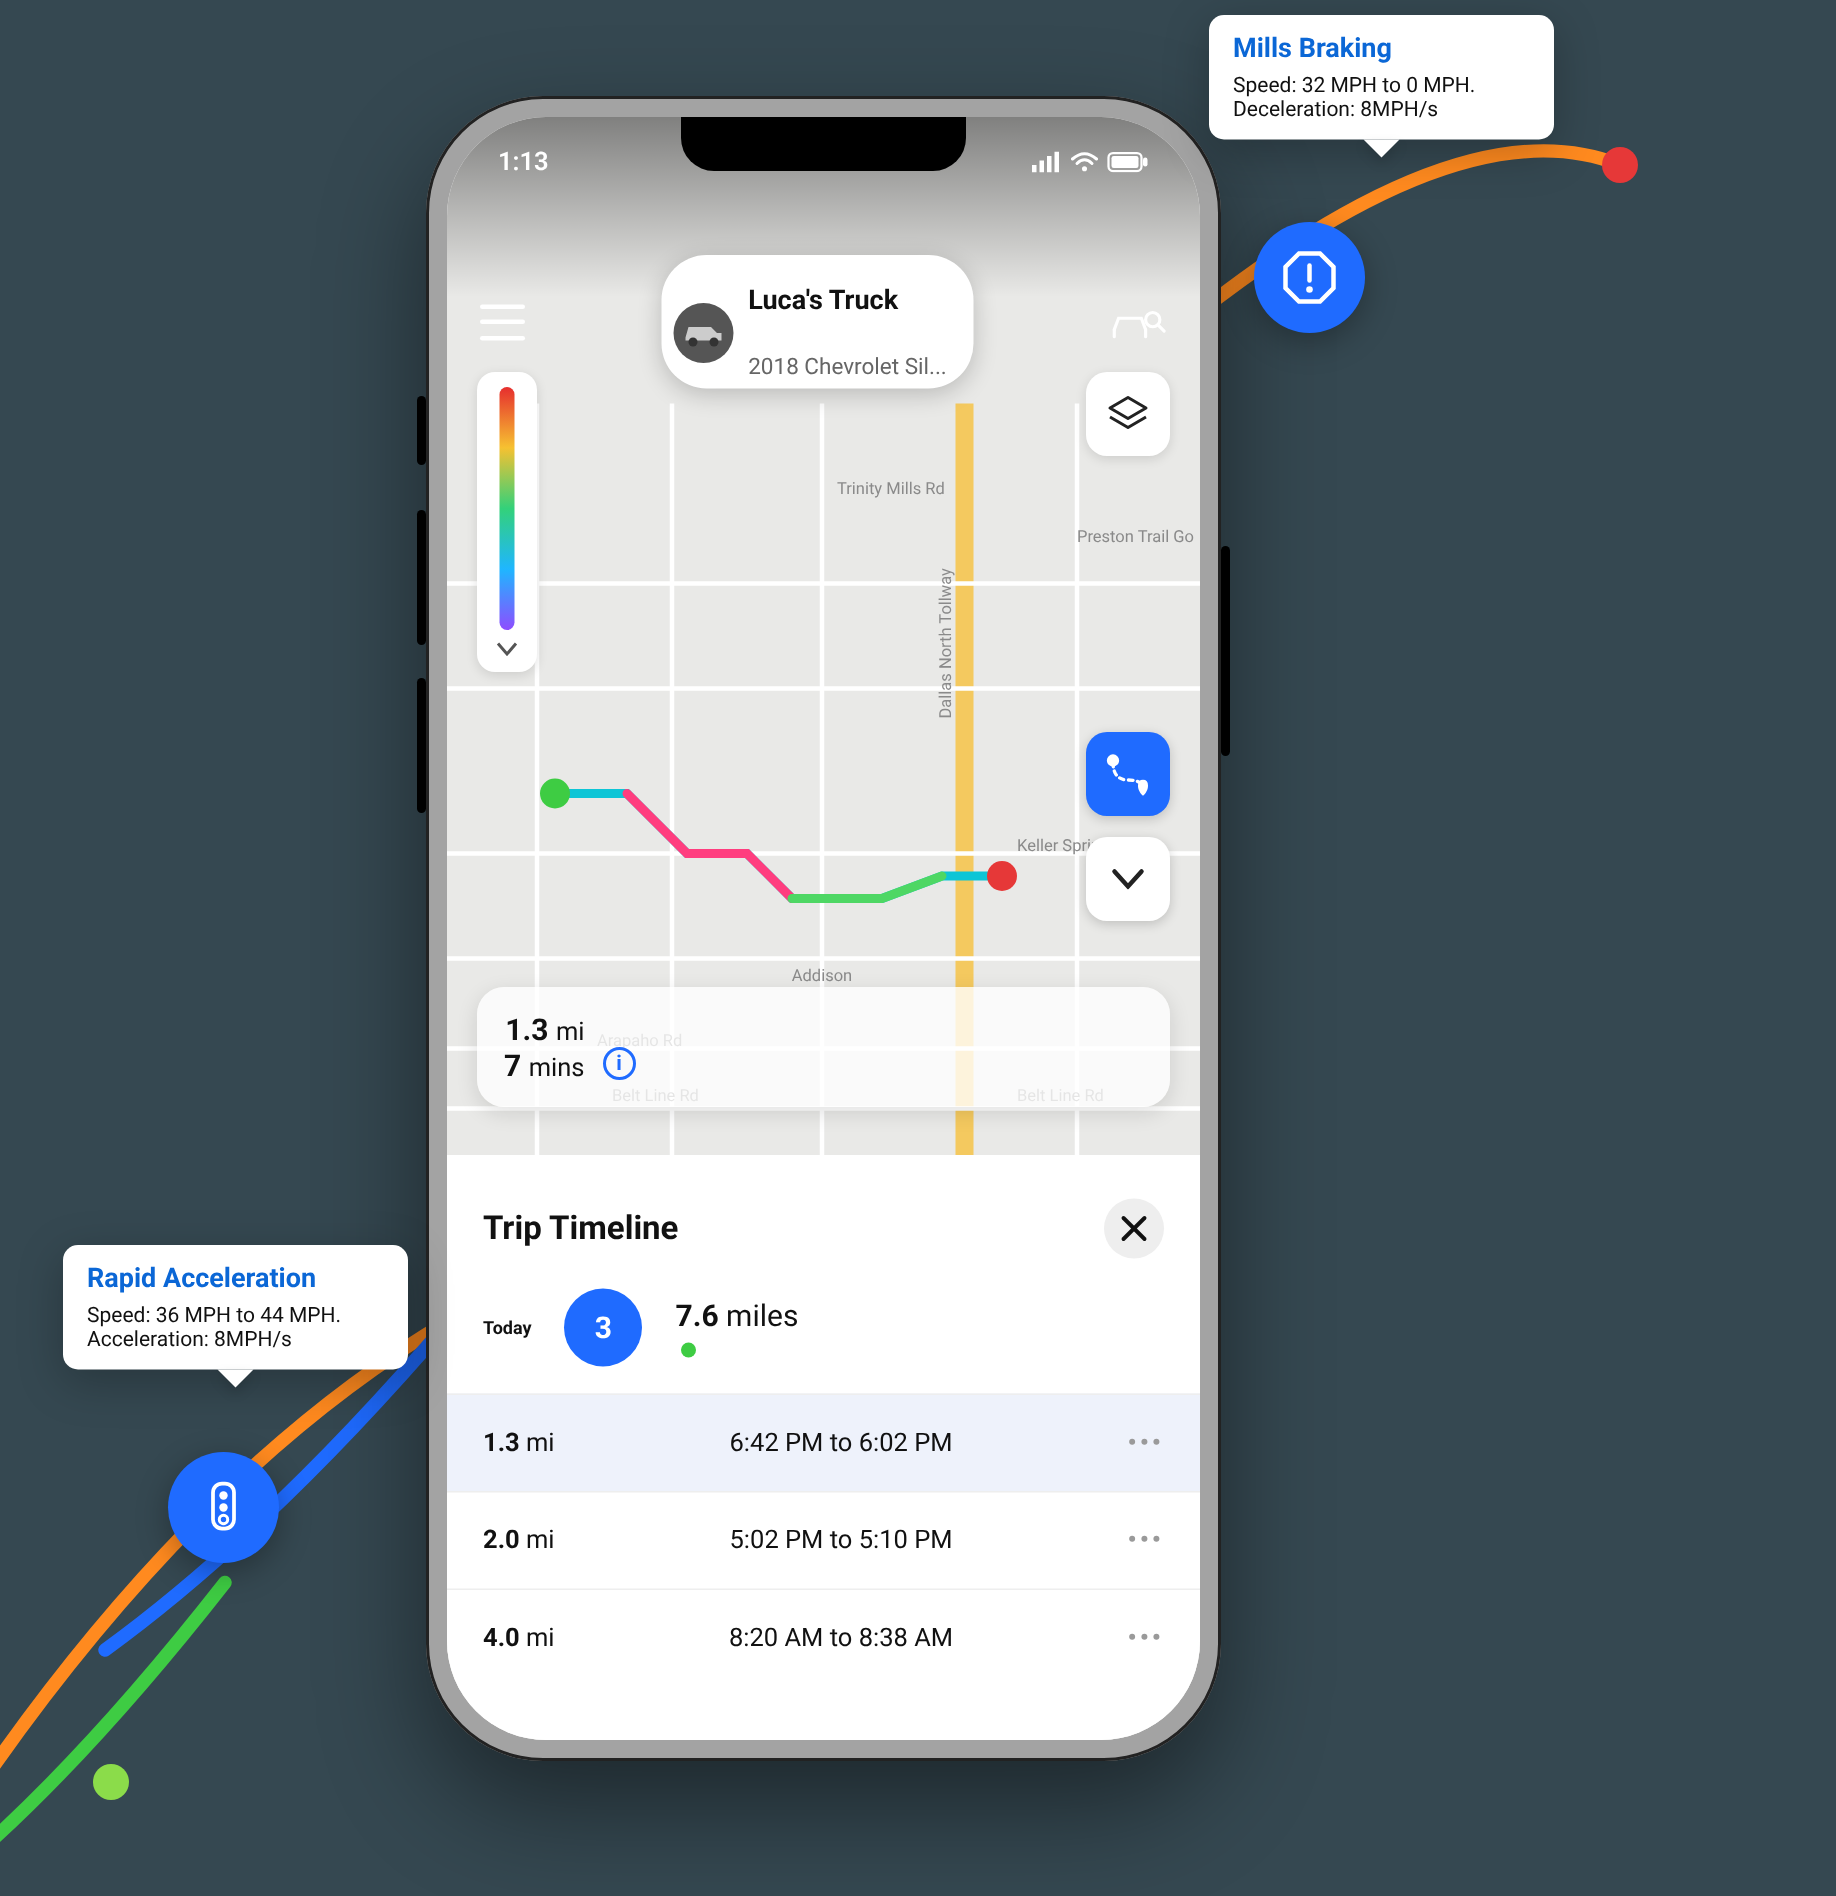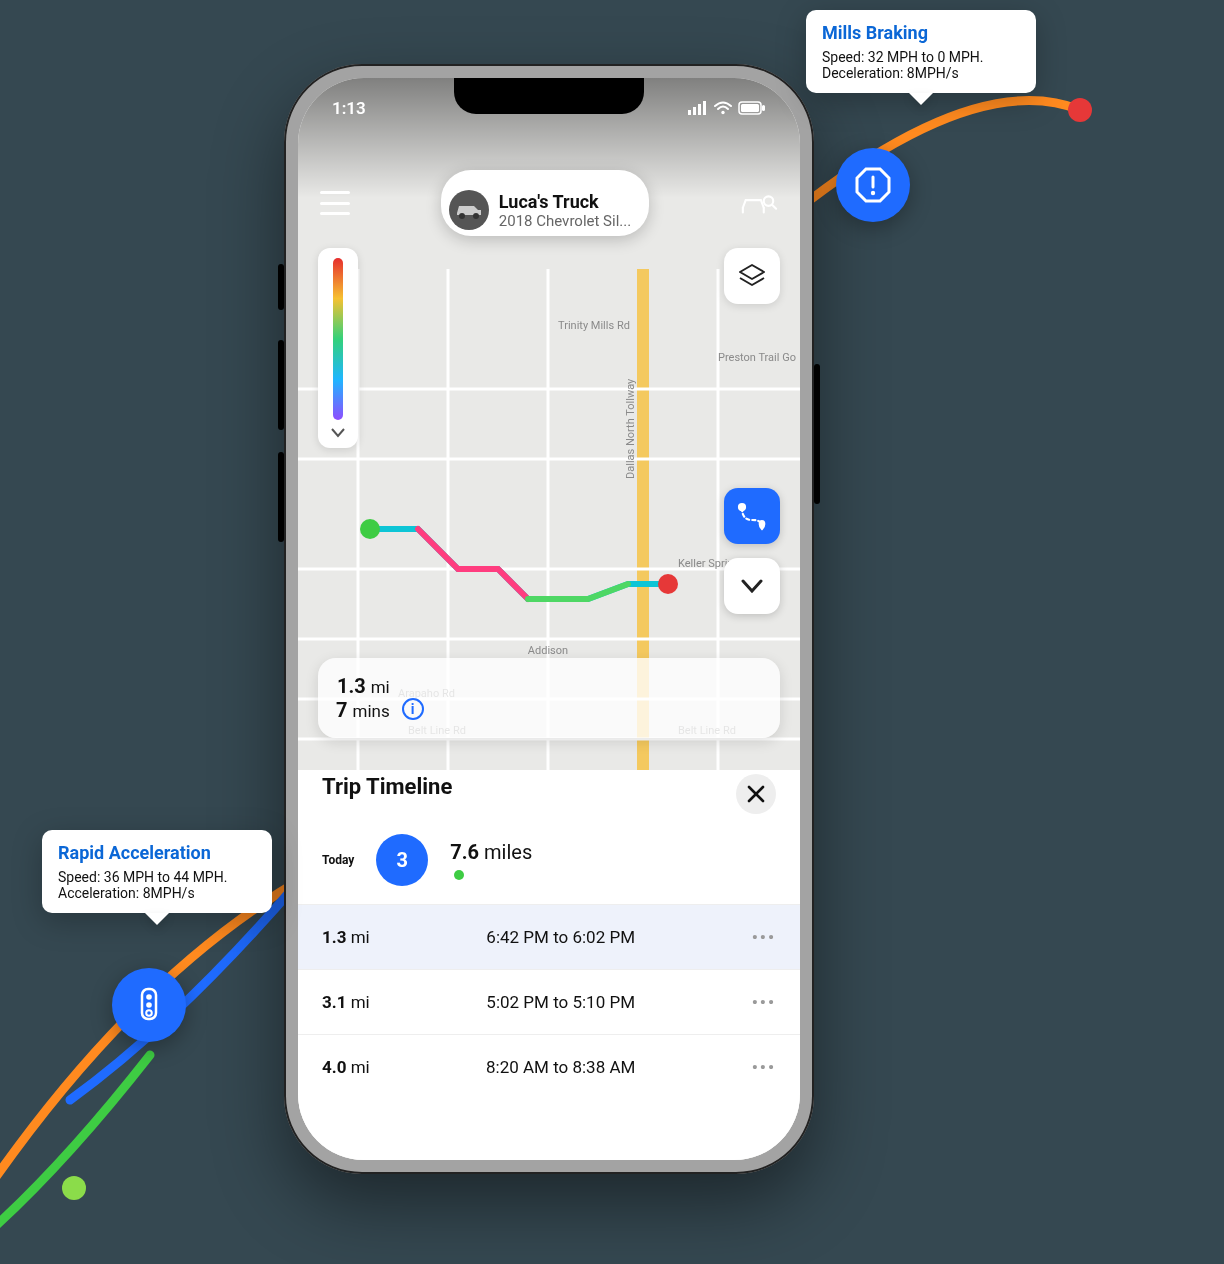--- a/index.html
+++ b/index.html
@@ -77,21 +77,21 @@
   display:flex; align-items:center; gap:10px;
   background:#fff; border-radius: 30px; padding: 20px 18px 6px 8px;
   box-shadow: 0 4px 16px rgba(0,0,0,.2);
   max-width: 260px;
 }
 .vehicle-avatar {
   width: 40px; height: 40px; border-radius: 20px; background:#555;
   display:flex; align-items:center; justify-content:center; color:#ddd;
 }
 .vehicle-title { font-weight: 700; font-size: 18px; color:#111; }
-.vehicle-sub { font-size: 15px; color:#666; white-space:nowrap; overflow:hidden; text-overflow:ellipsis; max-width:170px;}
+.vehicle-sub { font-size: 15px; color:#666; white-space:nowrap; overflow:hidden; text-overflow:ellipsis; max-width:170px;margin-top:24px;}
 .search-car-icon { color:#fff; width:38px; height:30px; }
 
 
 .legend {
   position: absolute; left: 20px; top: 170px;
   width: 40px; height: 200px;
   background:#fff; border-radius: 12px;
   box-shadow: 0 2px 8px rgba(0,0,0,.12);
   display:flex; flex-direction:column; align-items:center;
   padding: 10px 0; z-index: 15;
@@ -144,22 +144,22 @@
 }
 
 
 .sheet {
   position:absolute; left:0; right:0; bottom:0; top:692px;
   background:#fff; z-index:18;
   border-top-left-radius: 0; border-top-right-radius: 0;
   display:flex; flex-direction:column;
 }
 .sheet-header {
-  display:flex; justify-content:space-between; align-items:flex-start;
-  padding: 4px 24px 14px;
+  display:flex; justify-content:space-between; align-items:center;
+  padding: 29px 24px 14px;
 }
 .sheet-title { font-size:22px; font-weight:700; color:#111;}
 .close-btn {
   width:40px; height:40px; border-radius:20px; background:#eee;
   display:flex; align-items:center; justify-content:center; color:#111;
 }
 .summary-row {
   display:flex; align-items:center; gap:22px; padding: 6px 24px 18px;
 }
 .today-lbl { font-weight:700; font-size:12px; color:#111;}
@@ -413,21 +413,21 @@
           <span class="green-dot"></span>
         </span>
       </div>
 
       <div class="trip-row selected">
         <span class="dist"><b>1.3</b> <span>mi</span></span>
         <span class="times">6:42 PM to 6:02 PM</span>
         <span class="more">•••</span>
       </div>
       <div class="trip-row">
-        <span class="dist"><b>3.1</b> <span>mi</span></span>
+        <span class="dist"><b>2.0</b> <span>mi</span></span>
         <span class="times">5:02 PM to 5:10 PM</span>
         <span class="more">•••</span>
       </div>
       <div class="trip-row">
         <span class="dist"><b>4.0</b> <span>mi</span></span>
         <span class="times">8:20 AM to 8:38 AM</span>
         <span class="more">•••</span>
       </div>
     </div>
 

